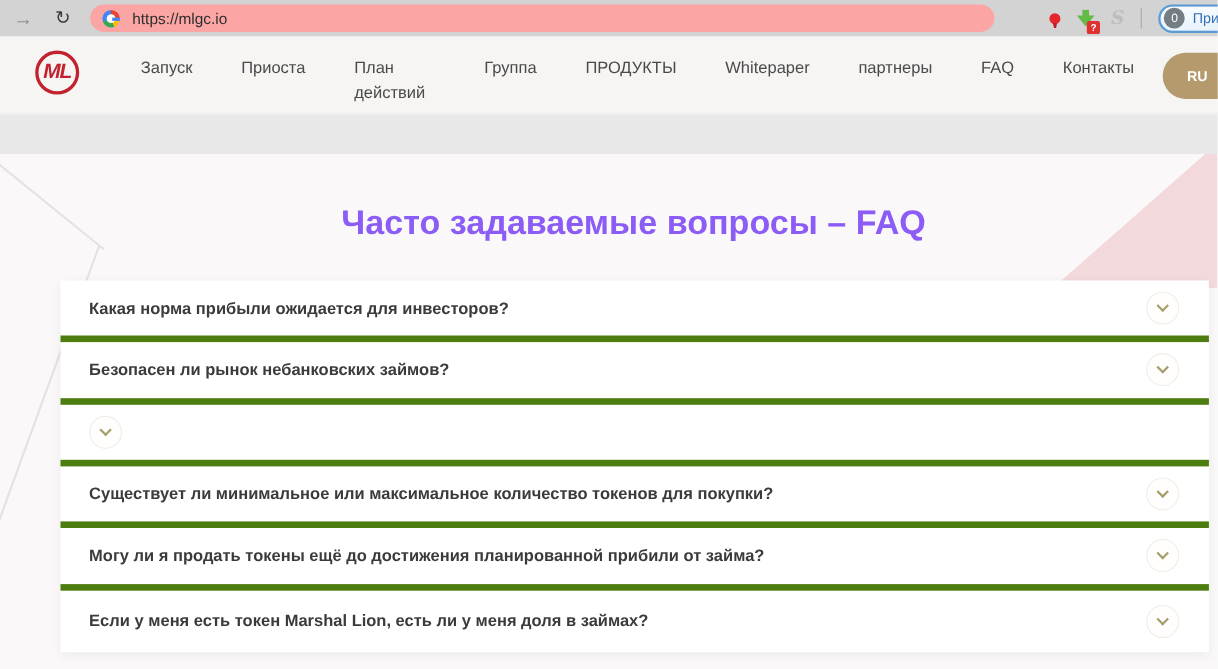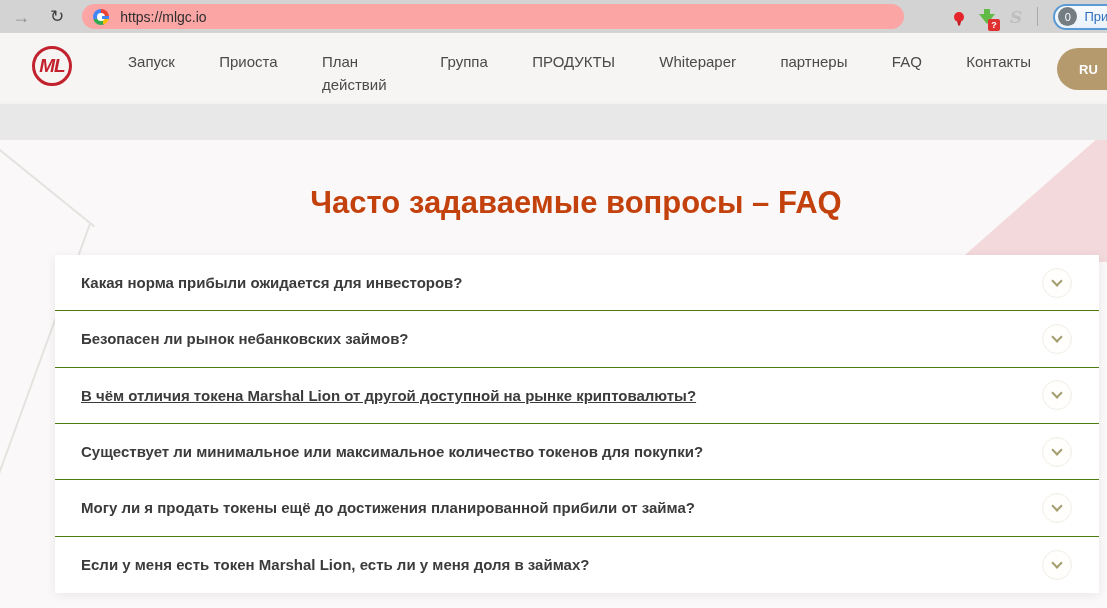--- a/index.html
+++ b/index.html
@@ -58,26 +58,26 @@
           border-top:2px solid #f3f2f0; z-index:10; }
 
   
   .main { position:absolute; top:140px; left:0; right:0; bottom:0; background:#faf8f8; overflow:hidden; }
   .deco-line { position:absolute; height:2px; background:#e5e3df; transform-origin:0 0; z-index:0; }
   .deco-a { left:-6px; top:4px; width:130px; transform:rotate(39deg); }
   .deco-b { left:91px; top:84px; width:268px; transform:rotate(110deg); }
   .pink-shape { position:absolute; right:0; top:-10px; width:150px; height:132px; background:#f3d9db;
                 clip-path:polygon(100% 0, 100% 100%, 0 100%); z-index:0; }
   .page-title { position:absolute; top:45px; left:0; right:0; text-align:center; padding-left:45px;
-                font-size:31px; font-weight:bold; color:#c2410c; z-index:1; }
+                font-size:31px; font-weight:bold; color:#8b5cf6; z-index:1; }
 
   .faq-card { position:absolute; top:115px; left:55px; right:8px; height:338px; background:#fff;
               box-shadow:0 2px 10px rgba(0,0,0,0.07); z-index:2; }
   .faq-row { height:56.33px; display:flex; align-items:center; justify-content:space-between;
-             padding:0 27px 0 26px; border-bottom:1px solid #4d7c0f; cursor:pointer; }
+             padding:0 27px 0 26px; border-bottom:6px solid #4d7c0f; cursor:pointer; }
   .faq-row:last-child { border-bottom:none; }
   .faq-q { font-size:15px; font-weight:bold; color:#3b3b3b; }
   .faq-q.underline { text-decoration:underline; }
   .chev-btn { width:30px; height:30px; border-radius:50%; border:1px solid #f0ede6; background:#fffefd;
               display:flex; align-items:center; justify-content:center; flex-shrink:0; cursor:pointer; }
   .chev-btn i { display:block; width:8px; height:8px; border-right:2px solid #a39e6b;
                 border-bottom:2px solid #a39e6b; transform:translateY(-2px) rotate(45deg); }
 </style>
 </head>
 <body>
@@ -137,21 +137,20 @@
           <i></i>
         </span>
     </div>
     <div class="faq-row">
       <span class="faq-q">Безопасен ли рынок небанковских займов?</span>
       <span class="chev-btn">
           <i></i>
         </span>
     </div>
     <div class="faq-row">
-      <span class="faq-q underline">В чём отличия токена Marshal Lion от другой доступной на рынке криптовалюты?</span>
       <span class="chev-btn">
           <i></i>
         </span>
     </div>
     <div class="faq-row">
       <span class="faq-q">Существует ли минимальное или максимальное количество токенов для покупки?</span>
       <span class="chev-btn">
           <i></i>
         </span>
     </div>

